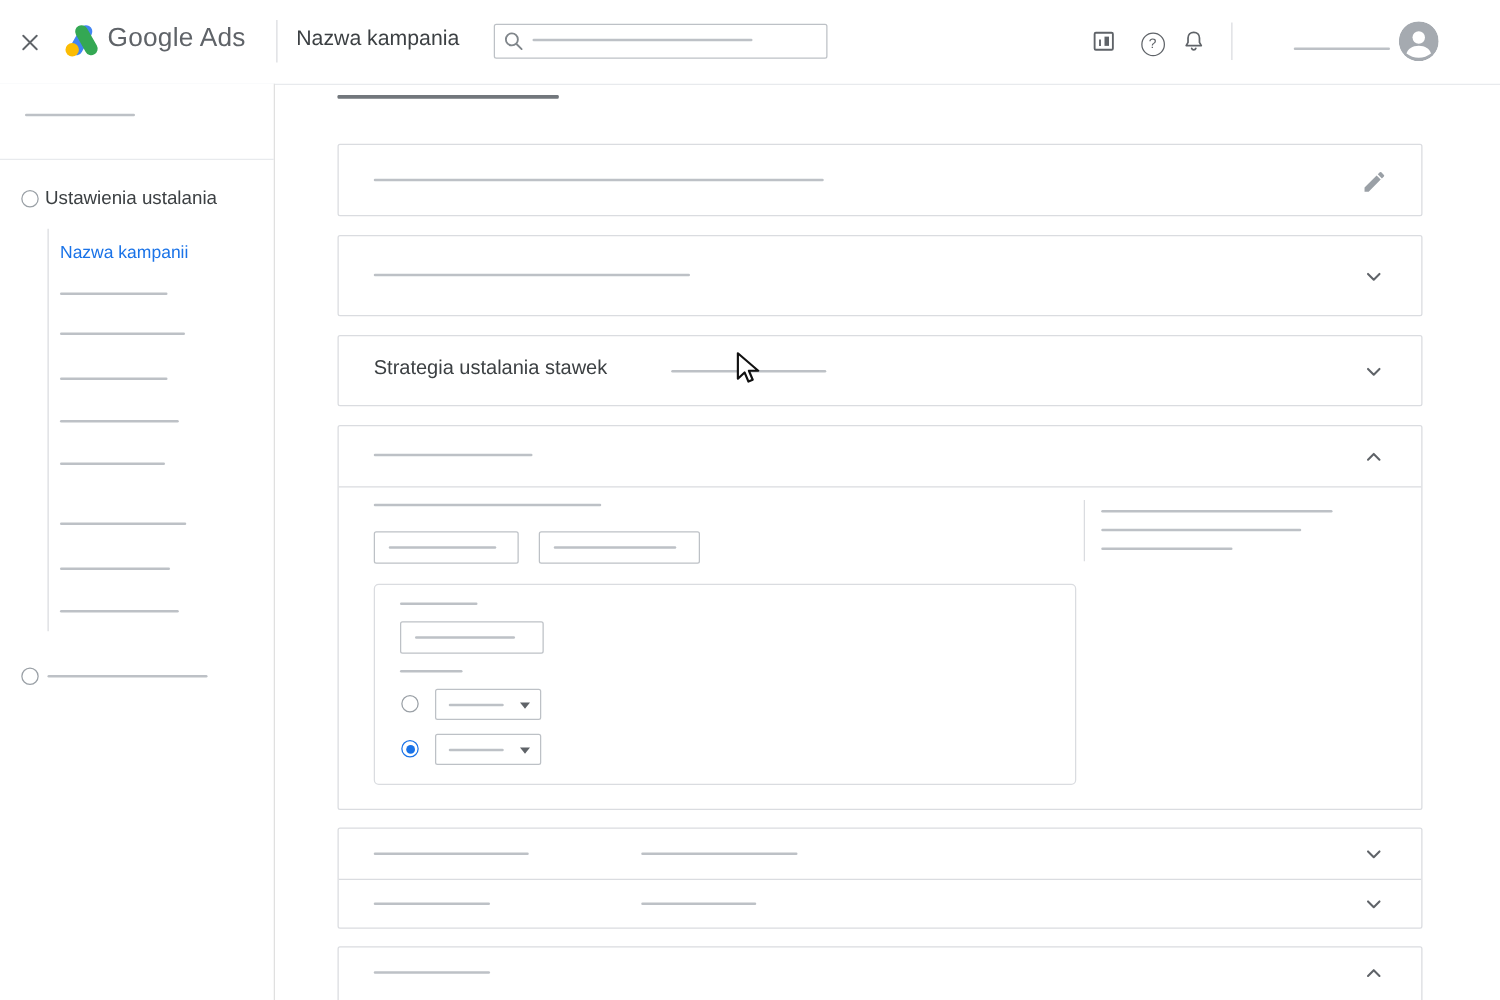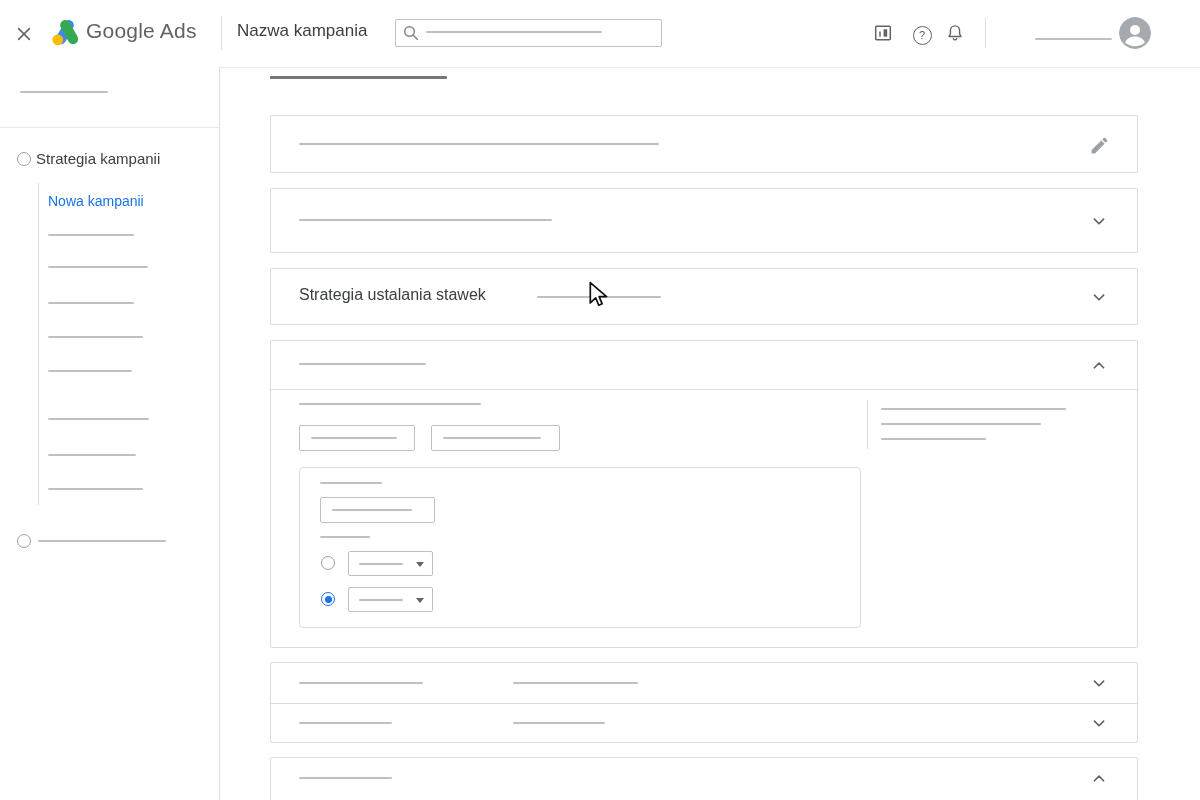--- a/index.html
+++ b/index.html
@@ -99,26 +99,26 @@
       </svg>
     </span>
   </header>
 
   <nav class="sidebar">
     <span class="ph" style="left:20px;top:24px;width:88px;"></span>
     <span class="hdiv" style="left:0;top:60px;width:219px;"></span>
 
     <div class="abs" style="left:0;top:78px;width:219px;height:28px;cursor:pointer;">
       <span class="circle-ic" style="left:17px;top:7px;"></span>
-      <span class="side-label" style="left:36px;top:5px;">Strategia kampanii</span>
+      <span class="side-label" style="left:36px;top:5px;">Ustawienia ustalania</span>
     </div>
 
     <span class="vline" style="left:38px;top:116px;height:322px;"></span>
 
-    <span class="side-selected" style="left:48px;top:126px;">Nowa kampanii</span>
+    <span class="side-selected" style="left:48px;top:126px;">Nazwa kampanii</span>
 
     <span class="ph" style="left:48px;top:167px;width:86px;"></span>
     <span class="ph" style="left:48px;top:199px;width:100px;"></span>
     <span class="ph" style="left:48px;top:235px;width:86px;"></span>
     <span class="ph" style="left:48px;top:269px;width:95px;"></span>
     <span class="ph" style="left:48px;top:303px;width:84px;"></span>
     <span class="ph" style="left:48px;top:351px;width:101px;"></span>
     <span class="ph" style="left:48px;top:387px;width:88px;"></span>
     <span class="ph" style="left:48px;top:421px;width:95px;"></span>
 

